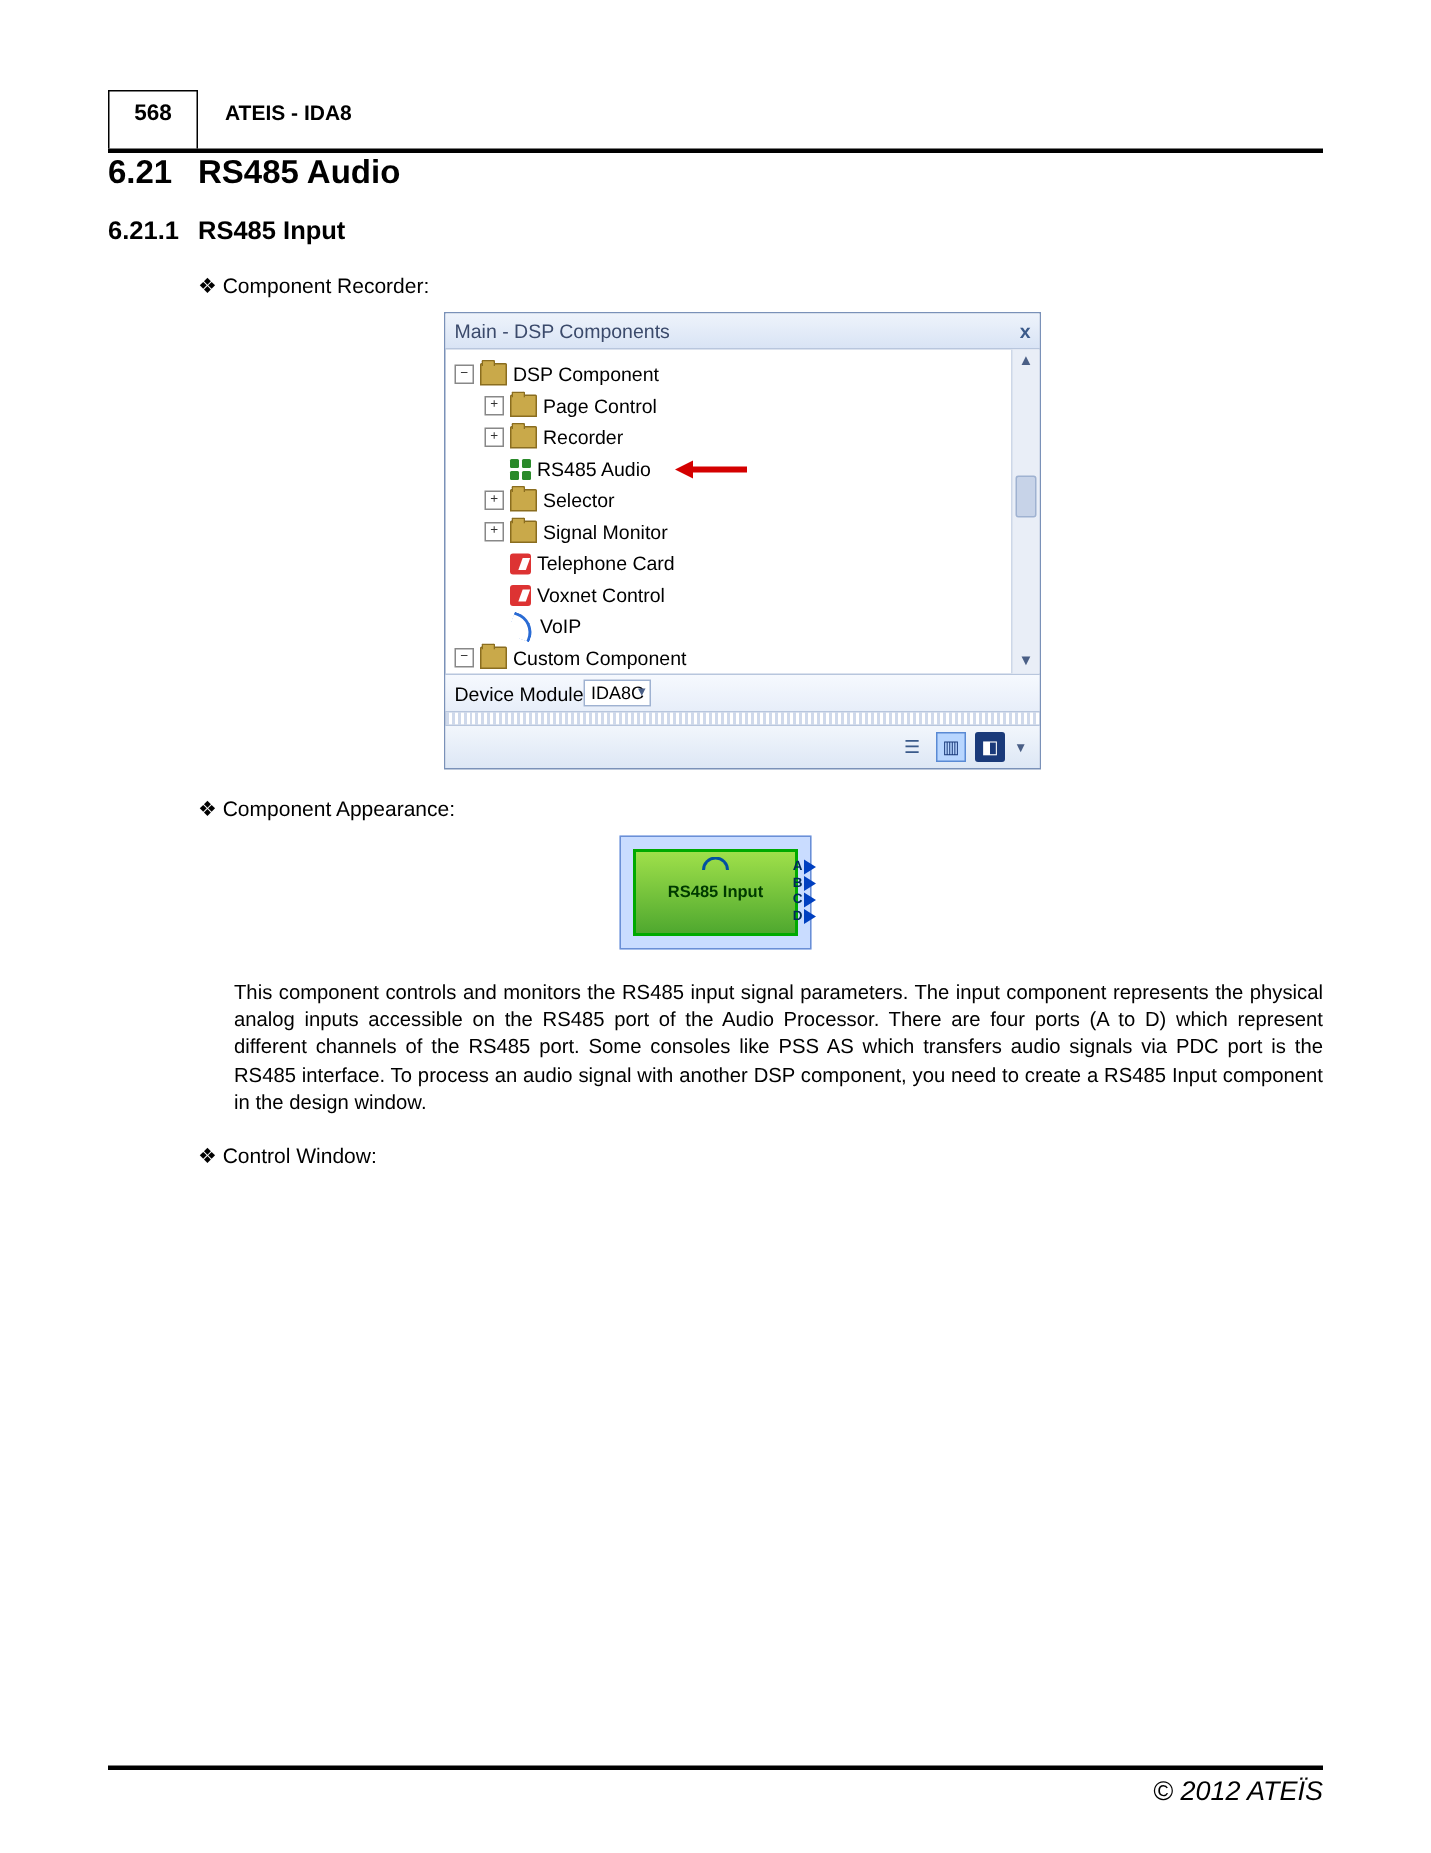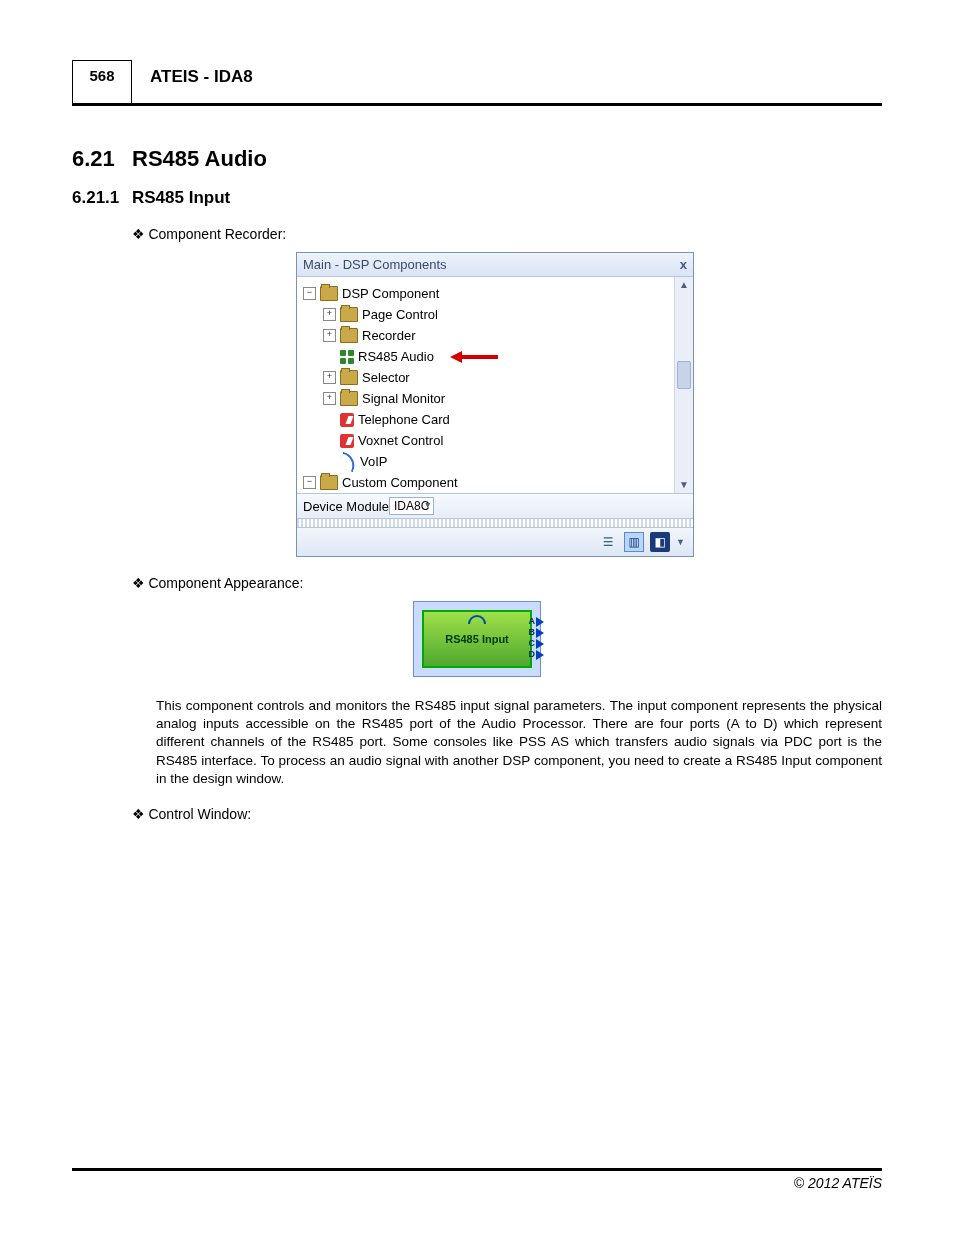--- a/index.html
+++ b/index.html
@@ -14,34 +14,33 @@
     padding: 60px 72px 40px 72px;
     box-sizing: border-box;
     width: 954px;
     min-height: 1235px;
     position: relative;
   }
   .hdr {
     border-bottom: 3px solid #000;
     display: flex;
     align-items: stretch;
-    margin-bottom: 40px;
   }
   .hdr .pgnum {
     width: 58px;
     border: 1px solid #000;
     border-bottom: none;
     text-align: center;
     font-weight: bold;
     font-size: 15px;
     padding: 6px 0;
   }
   .hdr .title {
     font-weight: bold;
-    font-size: 17px;
+    font-size: 14px;
     padding: 7px 0 16px 18px;
   }
   h2.sec {
     font-size: 22px;
     font-weight: bold;
     margin: 0 0 16px 0;
   }
   h2.sec .num { display:inline-block; width:60px; }
   h3.sub {
     font-size: 17px;
@@ -266,26 +265,26 @@
   }
   
   .desc{
     margin:6px 0 18px 84px;
     font-size:13.5px;
     line-height:1.35;
     text-align:justify;
   }
   .footer{
     position:absolute;
-    left:72px; right:72px; bottom:44px;
+    left:72px; right:72px; bottom:30px;
     border-top:3px solid #000;
     padding-top:4px;
     text-align:right;
     font-style:italic;
-    font-size:14px;
+    font-size:18px;
   }
 </style>
 </head>
 <body>
 
 <div class="page">
 
   <div class="hdr">
     <div class="pgnum">568</div>
     <div class="title">ATEIS - IDA8</div>

